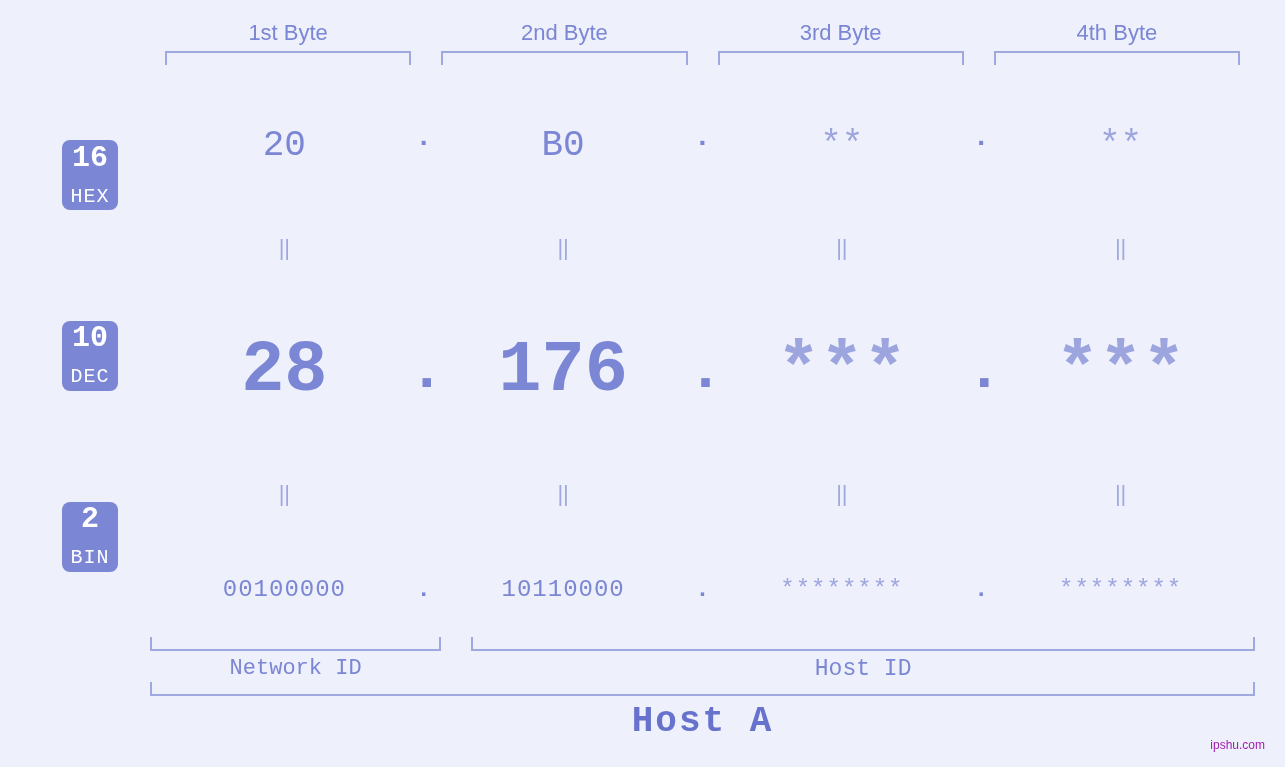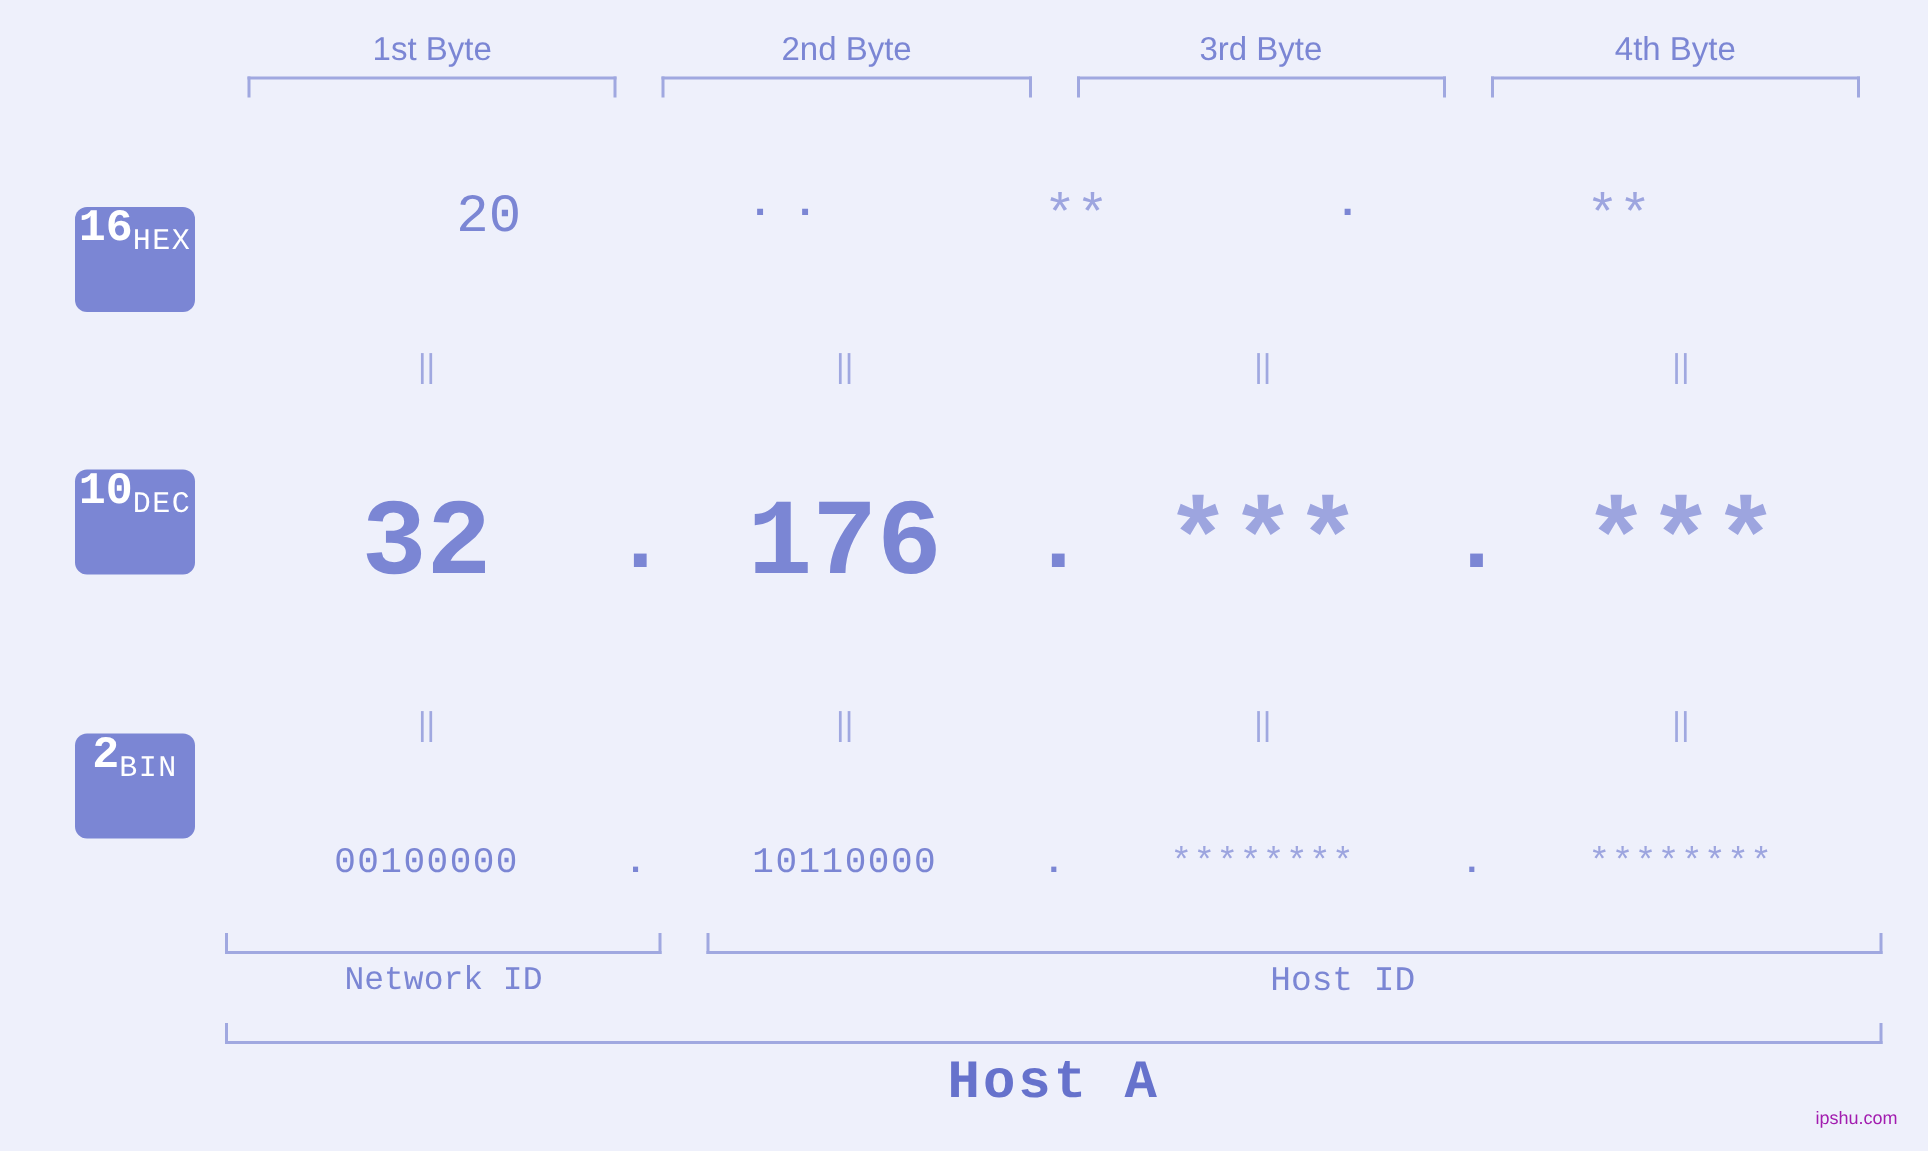--- a/index.html
+++ b/index.html
@@ -76,25 +76,25 @@
       justify-content: space-around;
       align-items: center;
       width: 120px;
       padding: 10px 0;
     }
 
     .base-badge {
       background-color: #7b86d4;
       color: white;
       border-radius: 8px;
-      width: 80px;
+      width: 56px;
       height: 70px;
       display: flex;
-      flex-direction: row;
-      align-items: flex-start;
+      flex-direction: column;
+      align-items: center;
       justify-content: center;
       font-size: 28px;
       font-weight: bold;
     }
 
     .base-badge .base-num {
       font-size: 30px;
       font-weight: bold;
       line-height: 1;
     }
@@ -216,22 +216,20 @@
       flex: 1;
       height: 14px;
       border-bottom: 2px solid #a0a8e0;
       border-left: 2px solid #a0a8e0;
       border-right: 2px solid #a0a8e0;
     }
 
     .bottom-labels-row {
       display: flex;
       width: 100%;
-      margin-bottom: 15px;
-      gap: 32px;
     }
 
     .network-id-label {
       width: calc(25% + 15px);
       text-align: center;
       color: #7b86d4;
       font-size: 22px;
     }
 
     .host-id-label {
@@ -314,38 +312,39 @@
         <span class="base-num">2</span>
         <span class="base-label">BIN</span>
       </div>
     </div>
 
     <div class="values-grid">
 
       <div class="values-row">
         <div class="byte-value hex-val">20</div>
         <div class="dot-separator hex-dot">.</div>
+        <div class="byte-value hex-val">B0</div>
         <div class="dot-separator hex-dot">.</div>
         <div class="byte-value hex-val masked">**</div>
         <div class="dot-separator hex-dot">.</div>
         <div class="byte-value hex-val masked">**</div>
       </div>
 
       <div class="equals-row">
         <div class="equals-sign">||</div>
         <div class="equals-gap"></div>
         <div class="equals-sign">||</div>
         <div class="equals-gap"></div>
         <div class="equals-sign">||</div>
         <div class="equals-gap"></div>
         <div class="equals-sign">||</div>
       </div>
 
       <div class="values-row">
-        <div class="byte-value dec-val">32</div>
+        <div class="byte-value dec-val">28</div>
         <div class="dot-separator dec-dot">.</div>
         <div class="byte-value dec-val">176</div>
         <div class="dot-separator dec-dot">.</div>
         <div class="byte-value dec-val masked">***</div>
         <div class="dot-separator dec-dot">.</div>
         <div class="byte-value dec-val masked">***</div>
       </div>
 
       <div class="equals-row">
         <div class="equals-sign">||</div>

